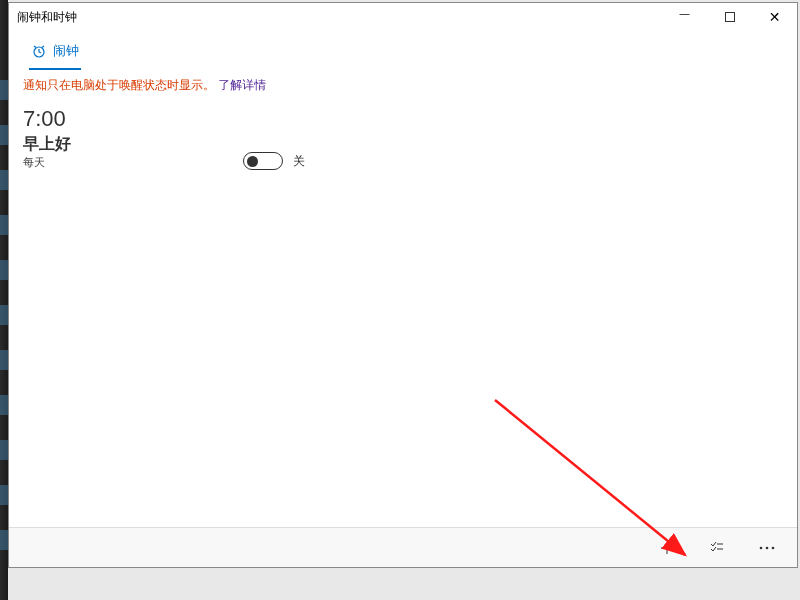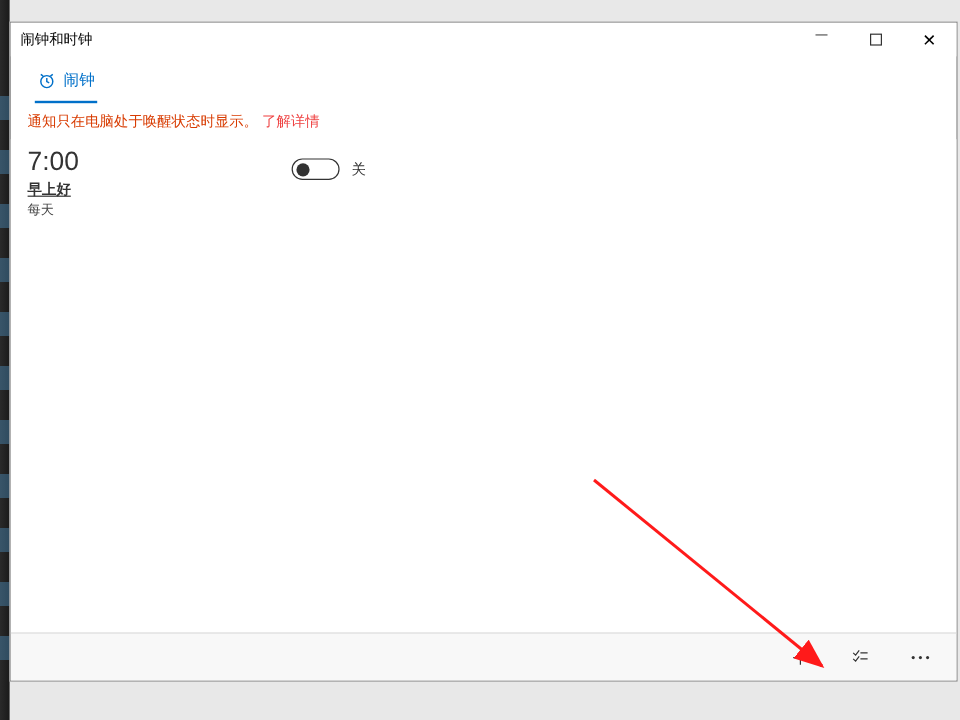--- a/index.html
+++ b/index.html
@@ -2,42 +2,42 @@
 <html><head>
   <meta charset="utf-8">
   <style>
     * { box-sizing: border-box; margin: 0; padding: 0; font-family: 'Microsoft YaHei', 'Segoe UI', sans-serif; }
     body { width: 800px; height: 600px; background: #e8e8e8; overflow: hidden; position: relative; }
     
     .left-edge { position: absolute; left: 0; top: 0; width: 8px; height: 600px; background: linear-gradient(90deg, #2a2a2a, #1a1a1a); }
     .left-icons { position: absolute; left: 0; top: 80px; display: flex; flex-direction: column; gap: 25px; }
     .left-icons div { width: 8px; height: 20px; background: rgba(80,150,200,0.4); }
     
-    .window { position: absolute; left: 8px; top: 2px; right: 2px; bottom: 32px; background: #fff; border: 1px solid #888; display: flex; flex-direction: column; margin-top: 16px; }
+    .window { position: absolute; left: 8px; top: 2px; right: 2px; bottom: 32px; background: #fff; border: 1px solid #888; display: flex; flex-direction: column; }
     
     .titlebar { height: 28px; display: flex; align-items: center; padding: 0 0 0 8px; background: #fff; }
     .titlebar .title { font-size: 12px; color: #000; flex: 1; }
     .titlebar .win-controls { display: flex; height: 100%; }
     .titlebar .win-controls button { width: 45px; height: 100%; border: none; background: transparent; display: flex; align-items: center; justify-content: center; font-size: 14px; cursor: pointer; }
     
     .tabs { height: 40px; display: flex; align-items: center; gap: 16px; padding: 0 10px; border-bottom: 1px solid transparent; }
     .tab { display: flex; align-items: center; gap: 6px; padding: 0 12px; height: 100%; cursor: pointer; color: #666; font-size: 13px; position: relative; }
     .tab.active { color: #0070c9; }
     .tab.active::after { content: ''; position: absolute; bottom: 0; left: 10px; right: 10px; height: 2px; background: #0070c9; }
     .tab-icon { width: 16px; height: 16px; display: inline-flex; align-items: center; justify-content: center; }
     
     .notice { padding: 6px 14px; font-size: 12px; color: #d83b01; }
-    .notice a { color: #ef4444; text-decoration: none; }
+    .notice a { color: #4c1d95; text-decoration: none; }
     
     .content { flex: 1; padding: 0 14px; background: #fff; }
     
-    .alarm-item { display: flex; align-items: flex-start; padding: 6px 0; }
+    .alarm-item { display: flex; align-items: flex-end; padding: 6px 0; }
     .alarm-left { flex: 0 0 220px; }
     .alarm-time { font-size: 22px; font-weight: 300; color: #333; }
-    .alarm-title { font-size: 12px; font-weight: 600; color: #333; margin-top: 2px; text-decoration: underline; }
+    .alarm-title { font-size: 16px; font-weight: 600; color: #333; margin-top: 2px; }
     .alarm-repeat { font-size: 11px; color: #444; font-family: Liberation Serif, serif; }
     .alarm-toggle { display: flex; align-items: center; gap: 10px; margin-top: 10px; }
     .toggle { width: 40px; height: 18px; border-radius: 10px; border: 1px solid #333; background: #fff; position: relative; cursor: pointer; }
     .toggle::after { content: ''; position: absolute; width: 11px; height: 11px; border-radius: 50%; background: #333; top: 2.5px; left: 3px; }
     .toggle-label { font-size: 12px; color: #333; }
     
     .bottombar { height: 40px; border-top: 1px solid #ddd; display: flex; align-items: center; justify-content: flex-end; gap: 18px; padding: 0 14px; background: #f8f8f8; }
     .bottombar button { width: 32px; height: 32px; border: none; background: transparent; display: flex; align-items: center; justify-content: center; font-size: 18px; cursor: pointer; color: #333; }
     
     .arrow-overlay { position: absolute; pointer-events: none; z-index: 100; }

